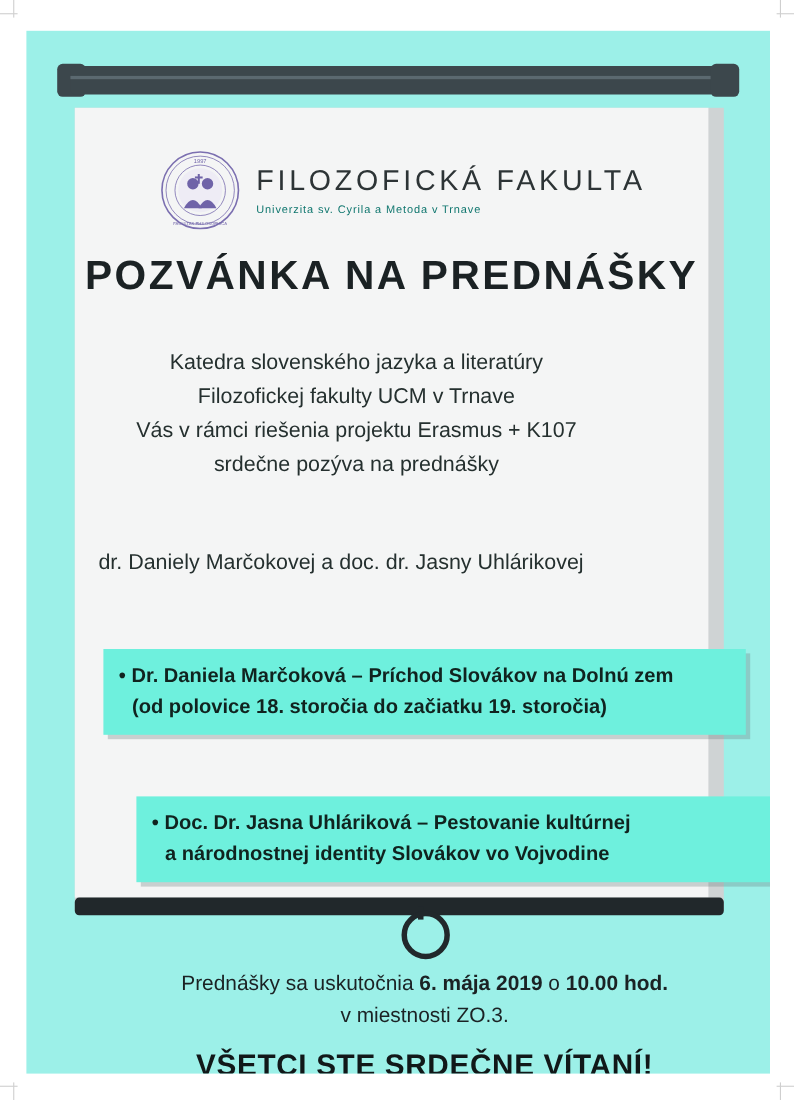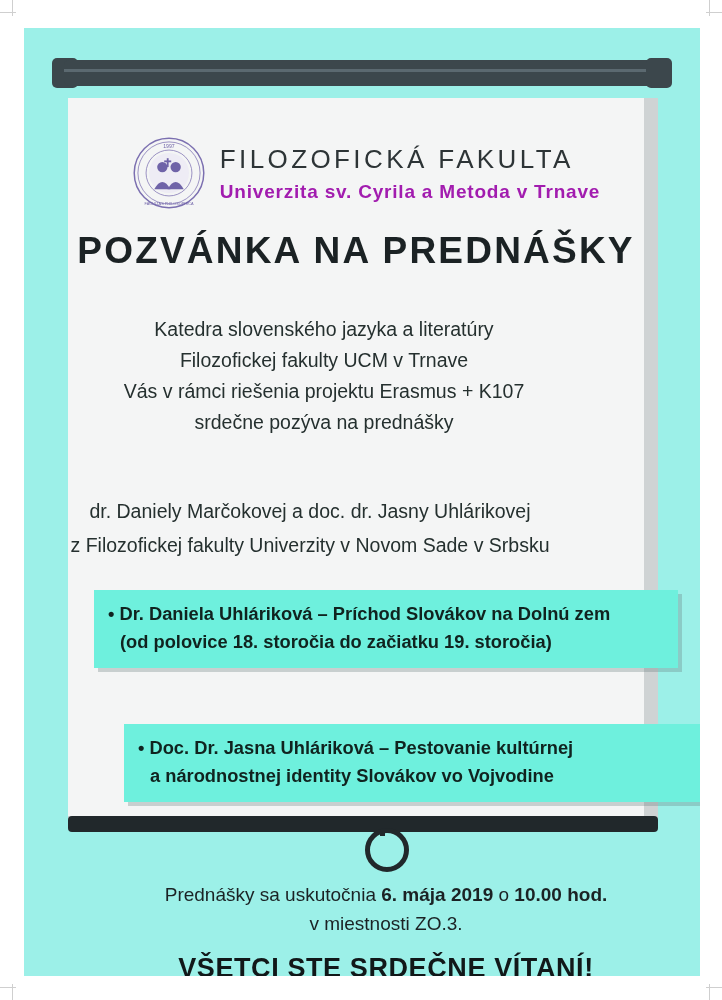--- a/index.html
+++ b/index.html
@@ -133,24 +133,24 @@
   }
   .header-text { text-align: left; }
   .faculty-name {
     font-size: 26px;
     letter-spacing: 3.4px;
     color: #2d3436;
     font-weight: 400;
     white-space: nowrap;
   }
   .university-name {
-    font-size: 19px;
+    font-size: 10px;
     letter-spacing: 0.8px;
-    color: #a21caf;
-    font-weight: bold;
+    color: #0f766e;
+    font-weight: normal;
     margin-top: 6px;
     white-space: nowrap;
   }
 
   .title {
     position: absolute;
     left: 44px;
     top: 202px;
     width: 576px;
     text-align: center;
@@ -280,25 +280,24 @@
 
   <div class="intro">
     <div>Katedra slovenského jazyka a literatúry</div>
     <div>Filozofickej fakulty UCM v Trnave</div>
     <div>Vás v rámci riešenia projektu Erasmus + K107</div>
     <div>srdečne pozýva na prednášky</div>
   </div>
 
   <div class="guests">
     <div>dr. Daniely Marčokovej a doc. dr. Jasny Uhlárikovej</div>
-    <div>z Filozofickej fakulty Univerzity v Novom Sade v Srbsku</div>
   </div>
 
   <div class="lecture lecture-1">
-    <span>• Dr. Daniela Uhláriková – Príchod Slovákov na Dolnú zem</span>
+    <span>• Dr. Daniela Marčoková – Príchod Slovákov na Dolnú zem</span>
     <span class="line2">(od polovice 18. storočia do začiatku 19. storočia)</span>
   </div>
 
   <div class="lecture lecture-2">
     <span>• Doc. Dr. Jasna Uhláriková – Pestovanie kultúrnej</span>
     <span class="line2">a národnostnej identity Slovákov  vo  Vojvodine</span>
   </div>
 
   <div class="roller-bottom"></div>
   <div class="pull-stem"></div>

